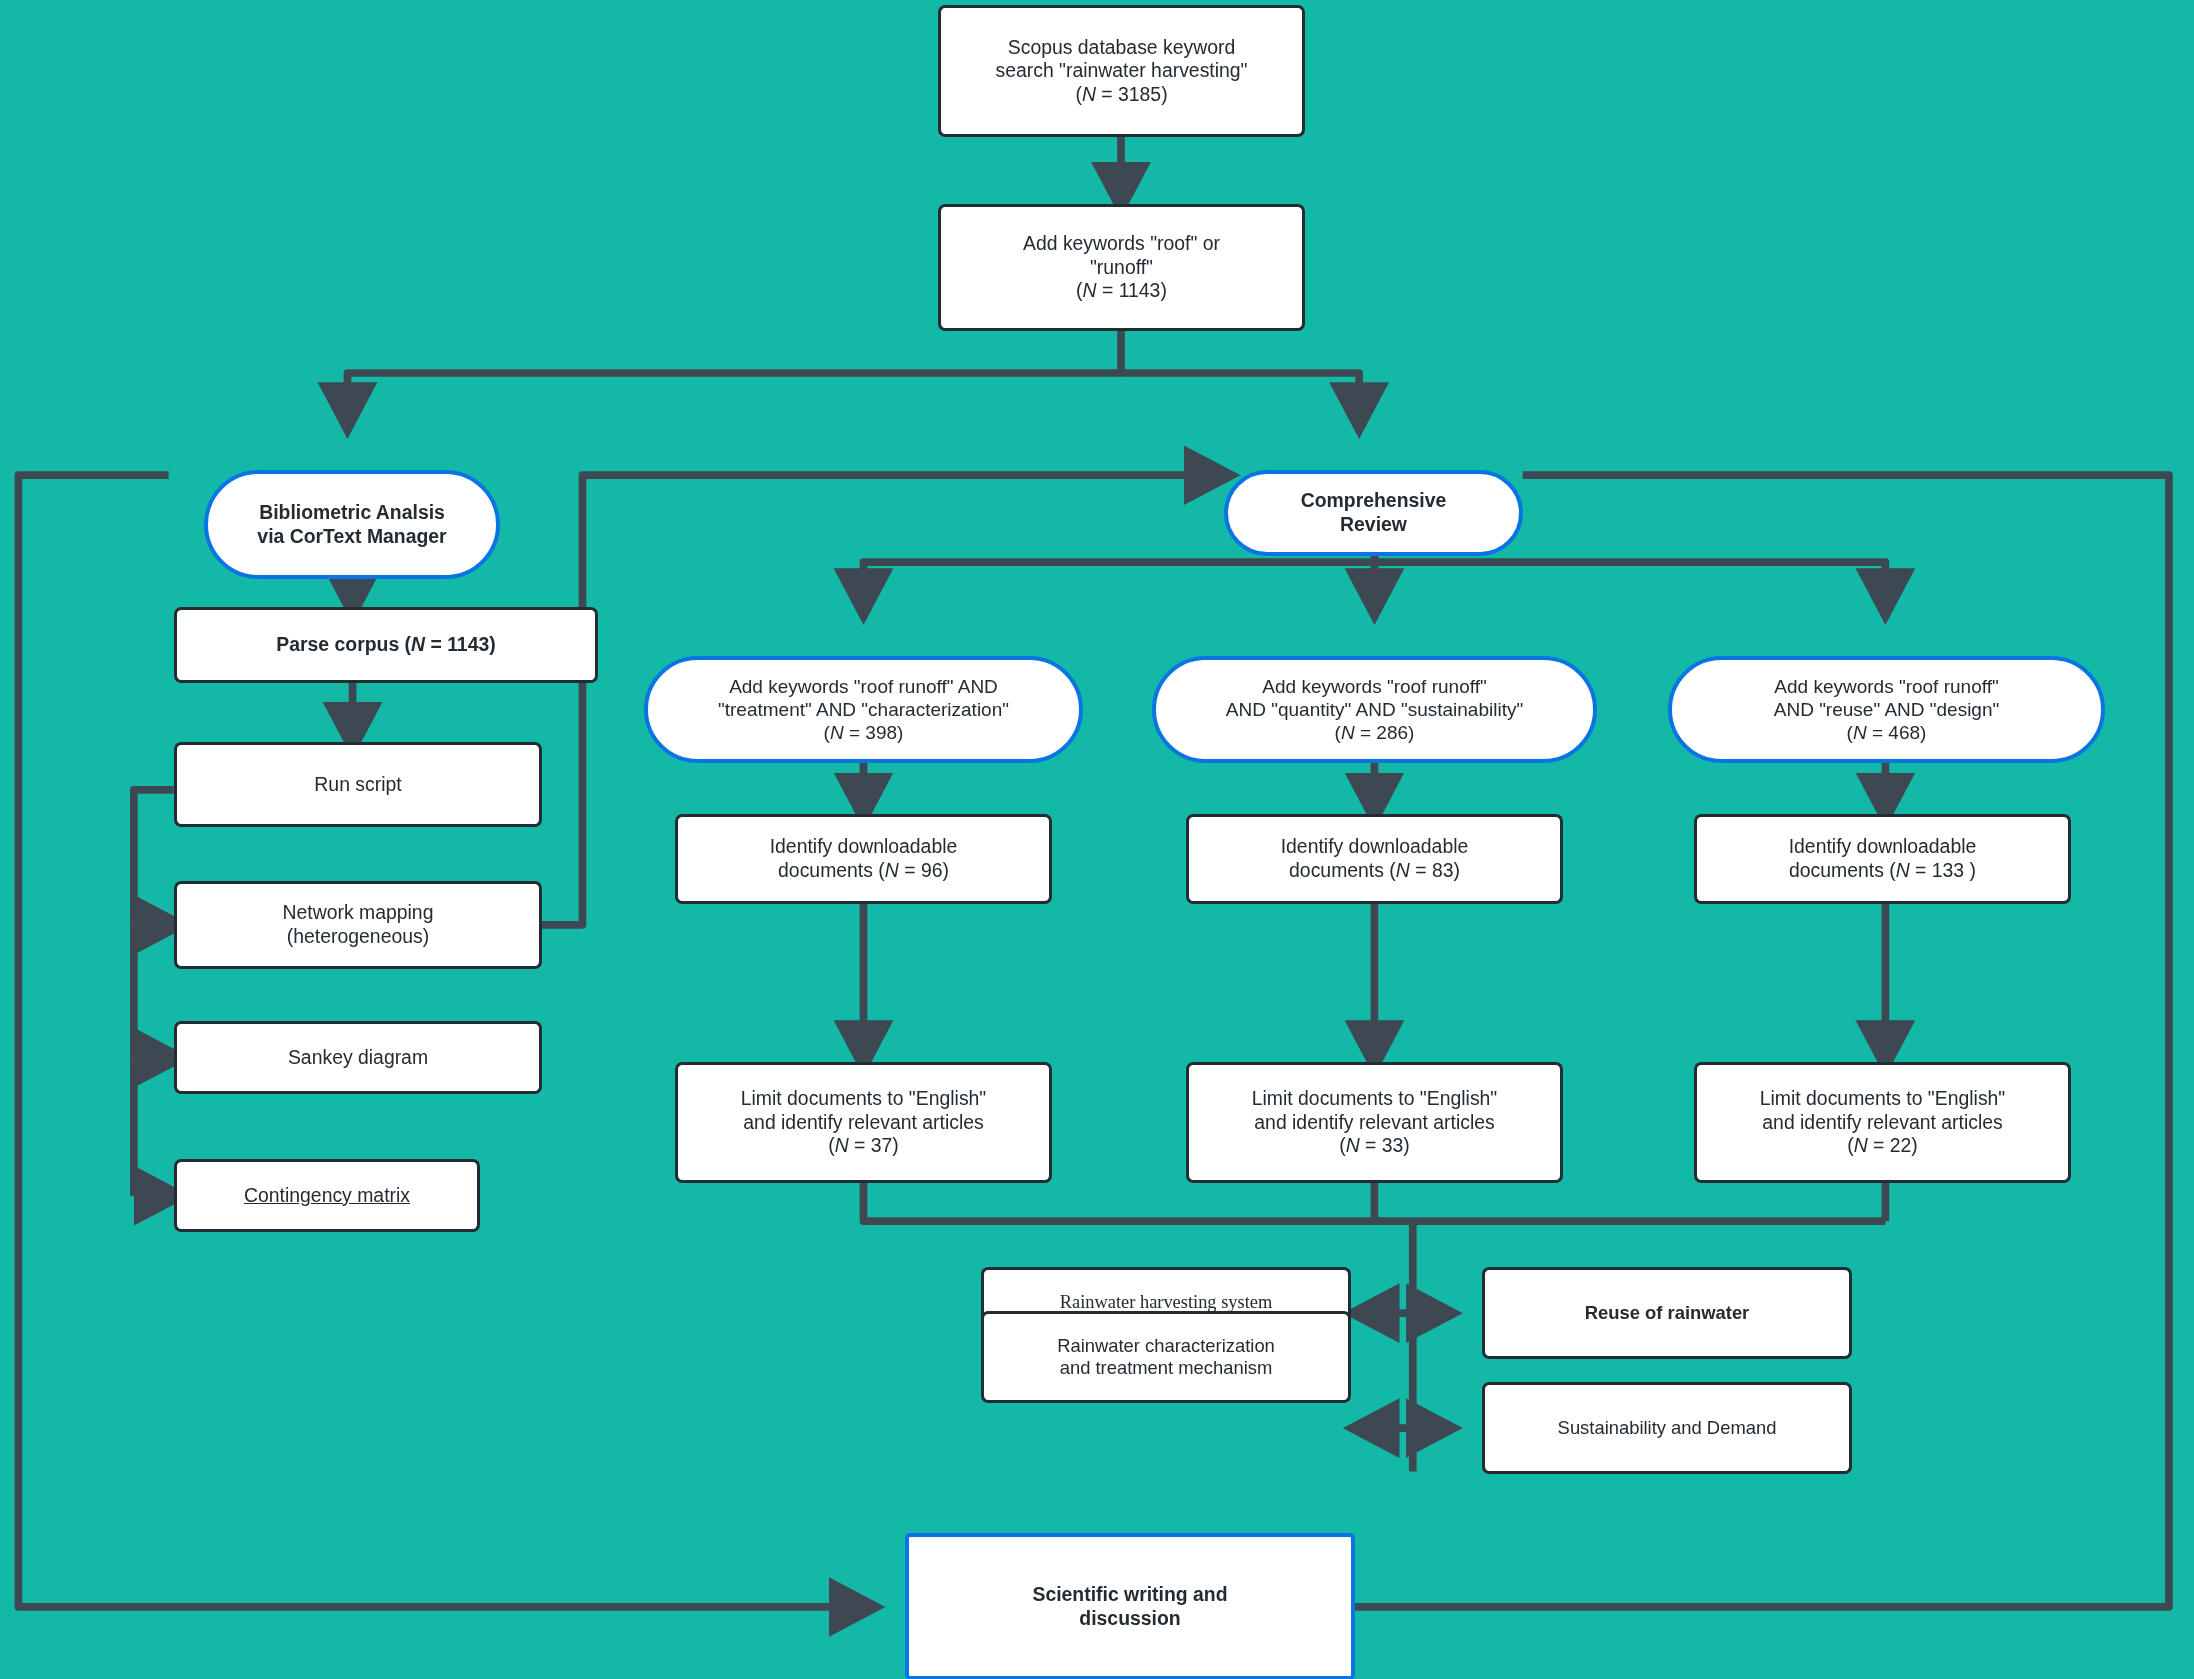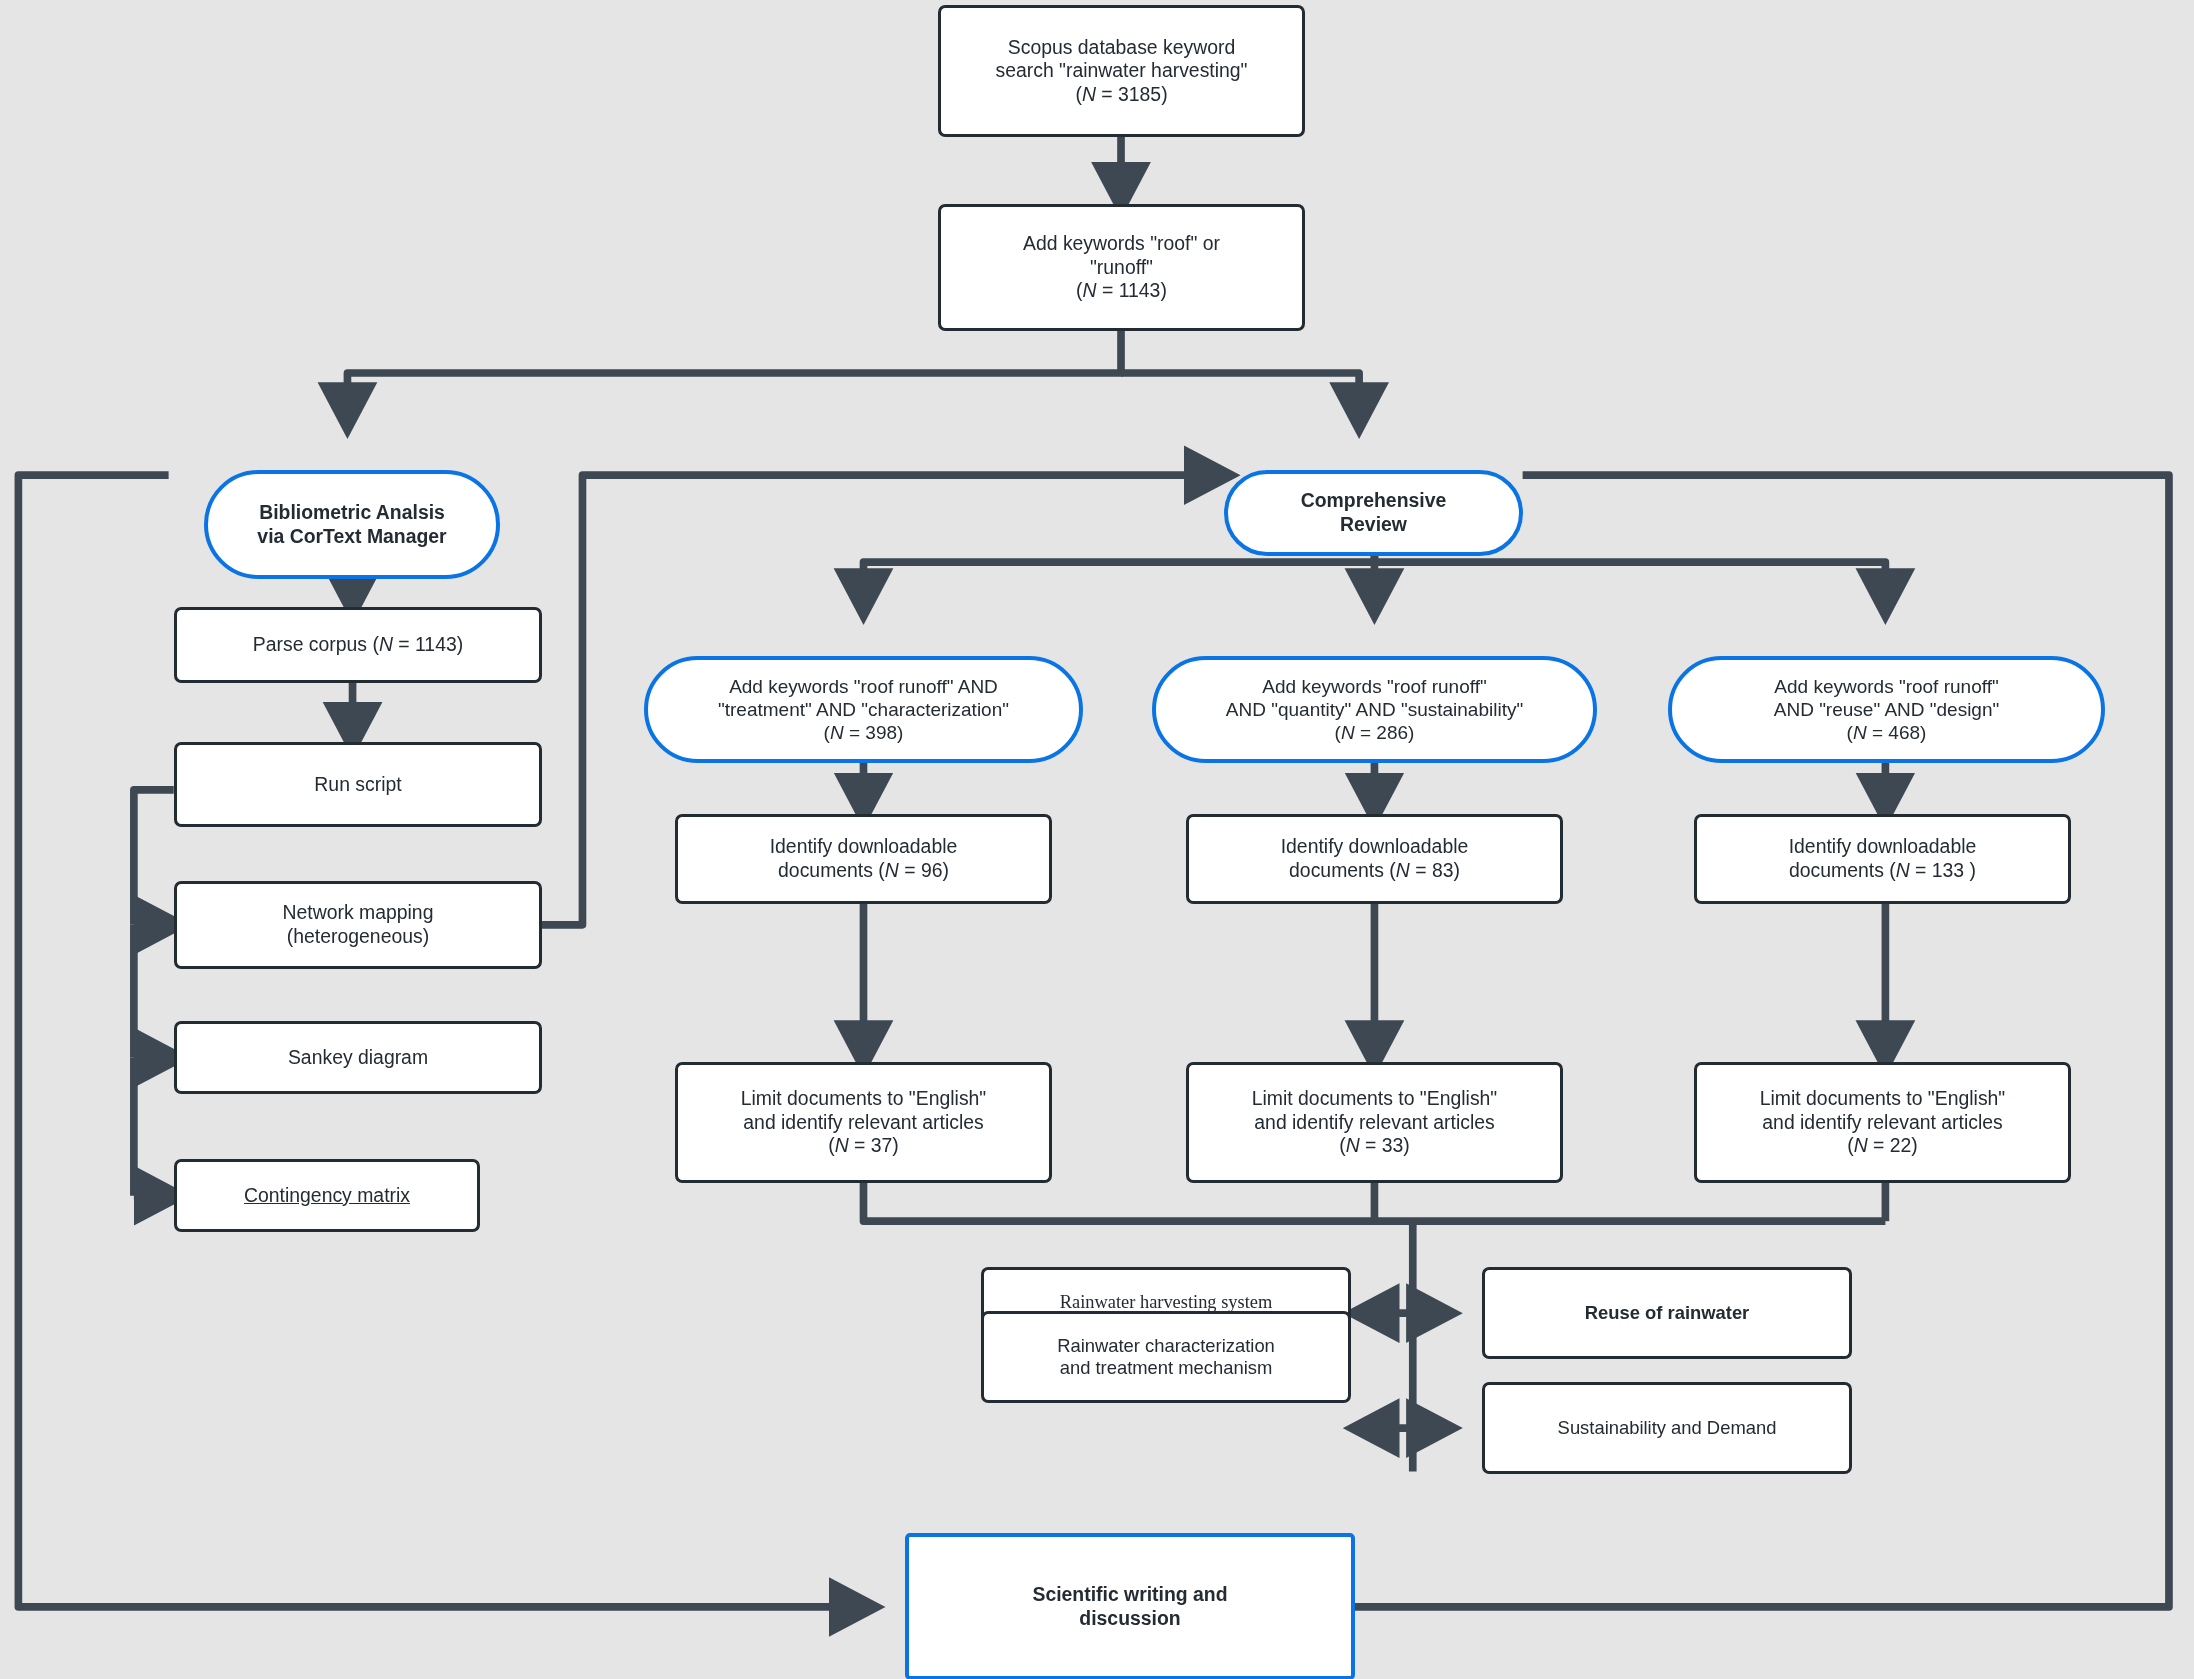--- a/index.html
+++ b/index.html
@@ -1,17 +1,17 @@
 <!DOCTYPE html>
 <html style="font-size:8.2px"><head>
 <meta charset="utf-8">
 <style>
   html,body{margin:0;padding:0;background:#ffffff;}
   body{font-family:"Liberation Sans",sans-serif;}
-  #stage{position:relative;width:2194px;height:1679px;background:#e5e5e5;overflow:hidden;}
+  #stage{position:relative;width:2194px;height:1679px;background:#14b8a6;overflow:hidden;}
   svg.edges{position:absolute;left:0;top:0;width:2194px;height:1679px;pointer-events:none;}
   .node{position:absolute;box-sizing:border-box;display:flex;align-items:center;justify-content:center;
         text-align:center;background:#ffffff;color:#232b33;line-height:1.22;}
   .rect{border:3.1px solid #232b33;border-radius:7.2px;}
   .pill{border:4.6px solid #0b74e5;border-radius:510px;margin-top:48px;}
   .rectblue{border:4.6px solid #0b74e5;border-radius:5.1px;margin-left:36px;}
   .t{display:block;padding:0 9.2px;}
   .fs36{font-size:18.4px;}
   .fs37{font-size:19px;}
   .fs38{font-size:19.4px;}
@@ -106,21 +106,21 @@
     </span>
   </div>
 
   <div class="node pill" style="left:1224px;top:422px;width:299px;height:86px;">
     <span class="t fs38 bold">
       <span>Comprehensive</span><br>
       <span>Review</span>
     </span>
   </div>
 
-  <div class="node rect" style="left:174px;top:607px;width:368px;height:76px;">
+  <div class="node rect" style="left:174px;top:607px;width:424px;height:76px;font-weight:bold;">
     <span class="t fs38"><span>Parse corpus (</span><i>N</i><span> = 1143)</span></span>
   </div>
 
   <div class="node rect" style="left:174px;top:742px;width:368px;height:85px;">
     <span class="t fs38">Run script</span>
   </div>
 
   <div class="node rect" style="left:174px;top:881px;width:368px;height:88px;">
     <span class="t fs38">
       <span>Network mapping</span><br>

